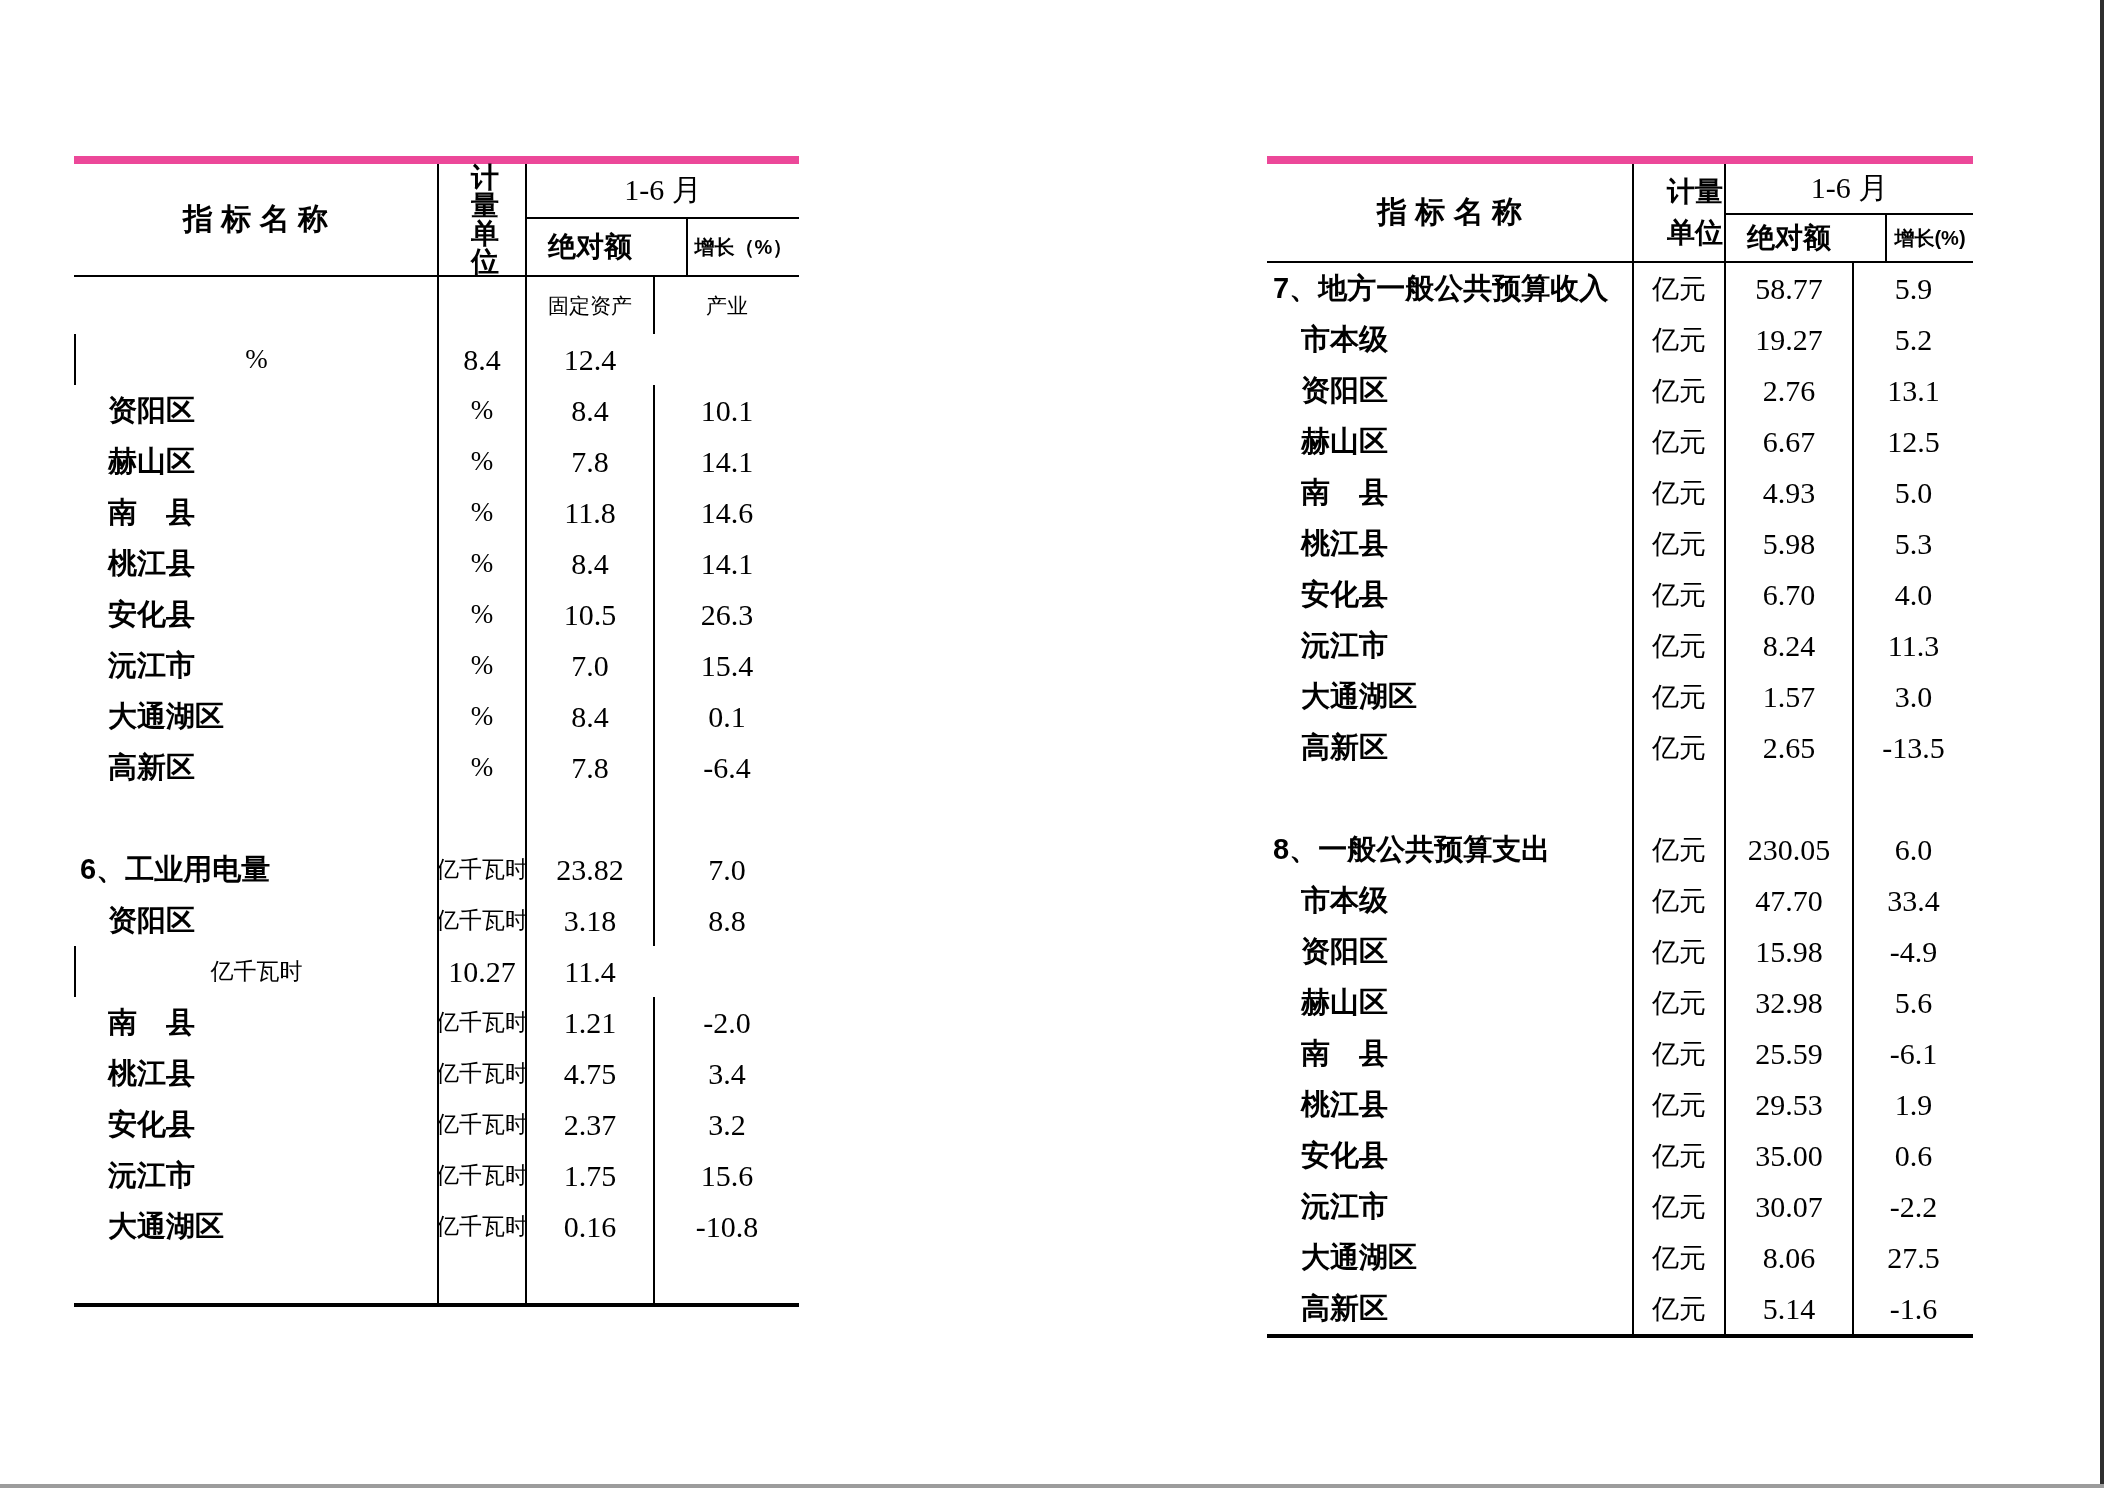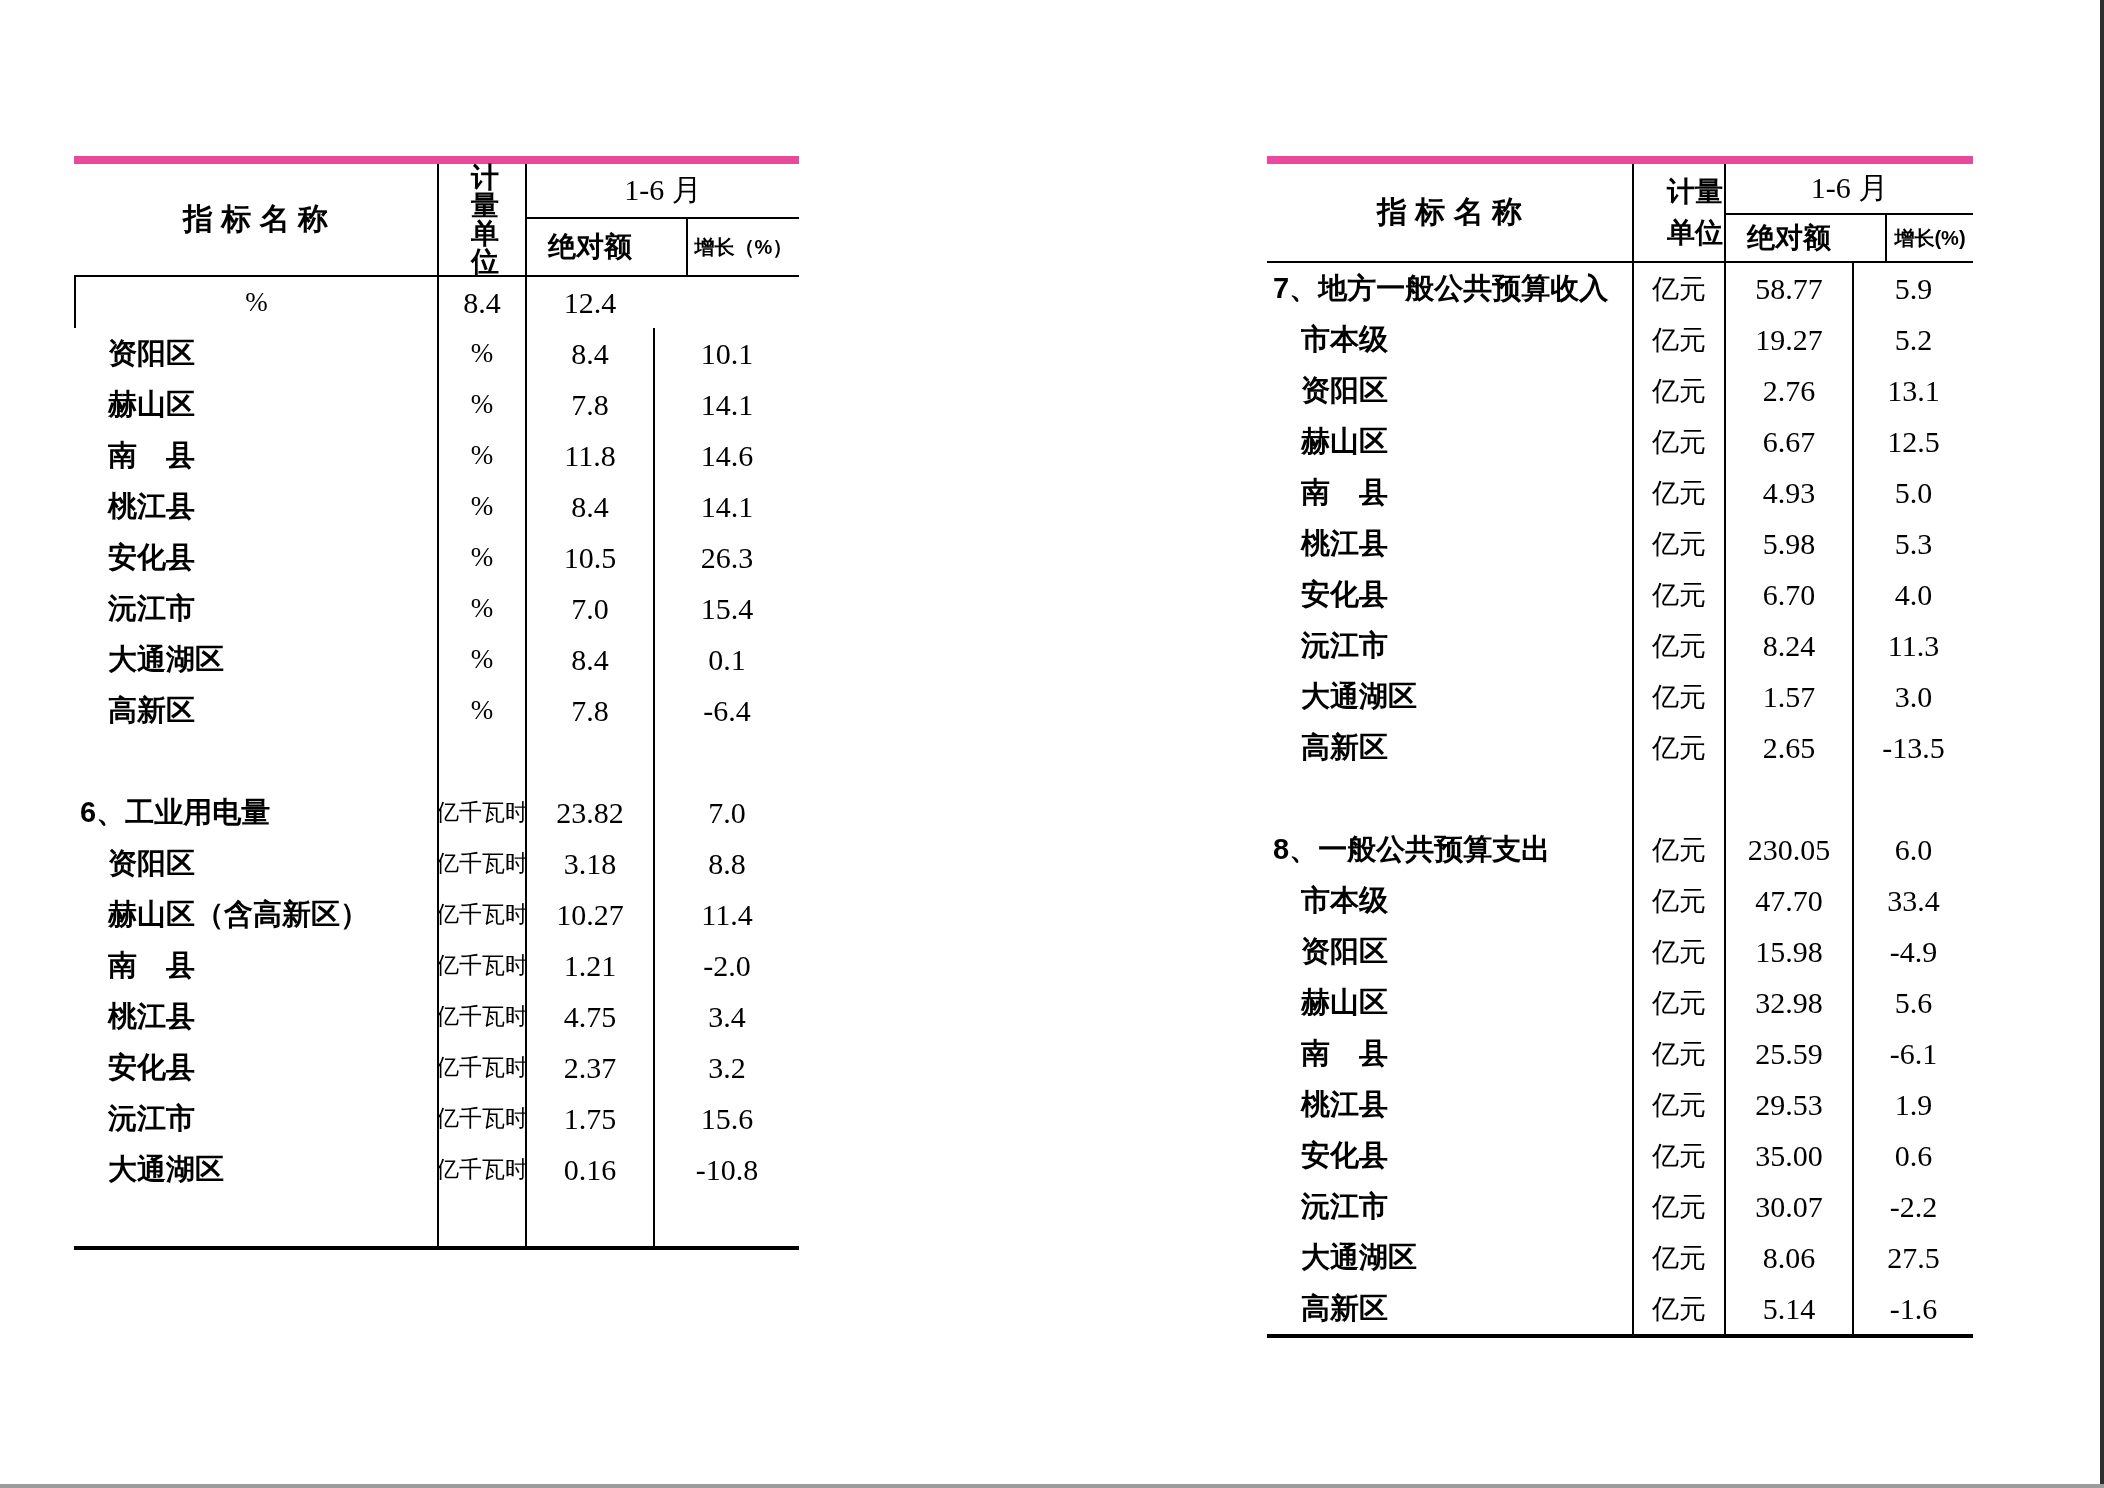--- a/index.html
+++ b/index.html
@@ -56,20 +56,26 @@
     <div class="hcell h-name hei">指 标 名 称</div>
     <div class="hcell h-unit hei">
       <span>计量</span>
       <span>单位</span>
     </div>
     <div class="hcell h-month">1-6 月</div>
     <div class="hcell h-abs hei">绝对额</div>
     <div class="hcell h-growth hei">增长（%）</div>
   </div>
   <div class="tbody">
+    <div class="trow subhead">
+      <div class="c name"></div>
+      <div class="c unit"></div>
+      <div class="c num sub">固定资产</div>
+      <div class="c num sub">产业</div>
+    </div>
   <div class="trow">
         <div class="c unit">%</div>
         <div class="c num">8.4</div>
         <div class="c num">12.4</div>
       </div>
       <div class="trow">
         <div class="c name indent">资阳区</div>
         <div class="c unit">%</div>
         <div class="c num">8.4</div>
         <div class="c num">10.1</div>
@@ -128,21 +134,20 @@
         <div class="c num">23.82</div>
         <div class="c num">7.0</div>
       </div>
       <div class="trow">
         <div class="c name indent">资阳区</div>
         <div class="c unit small">亿千瓦时</div>
         <div class="c num">3.18</div>
         <div class="c num">8.8</div>
       </div>
       <div class="trow">
-        <div class="c name indent">赫山区（含高新区）</div>
         <div class="c unit small">亿千瓦时</div>
         <div class="c num">10.27</div>
         <div class="c num">11.4</div>
       </div>
       <div class="trow">
         <div class="c name indent">南　县</div>
         <div class="c unit small">亿千瓦时</div>
         <div class="c num">1.21</div>
         <div class="c num">-2.0</div>
       </div>

